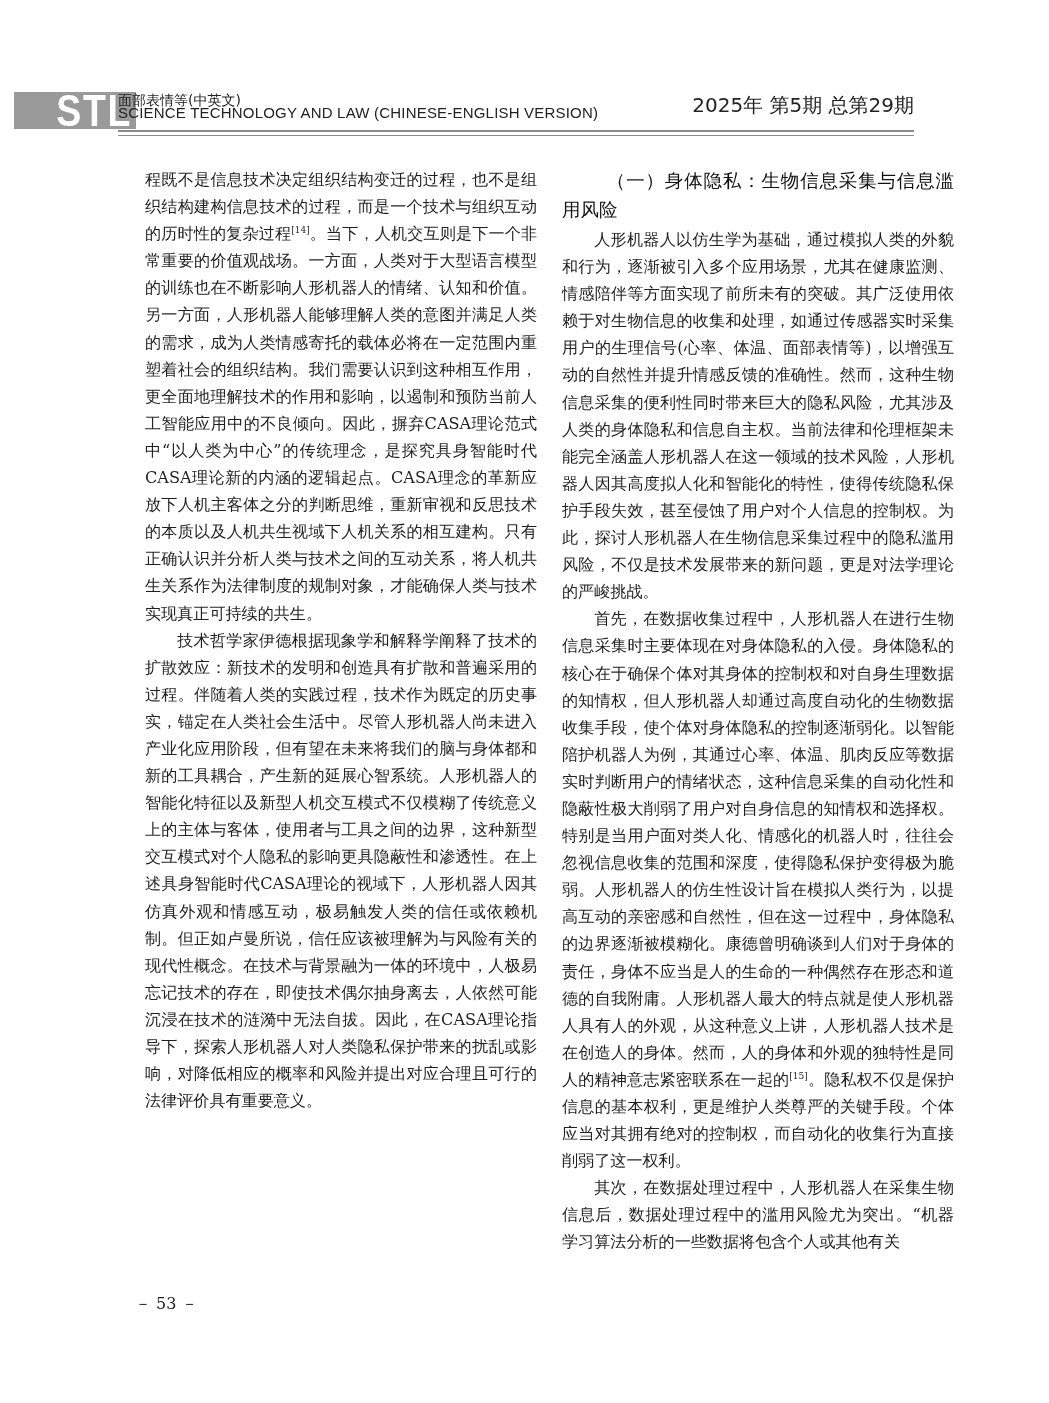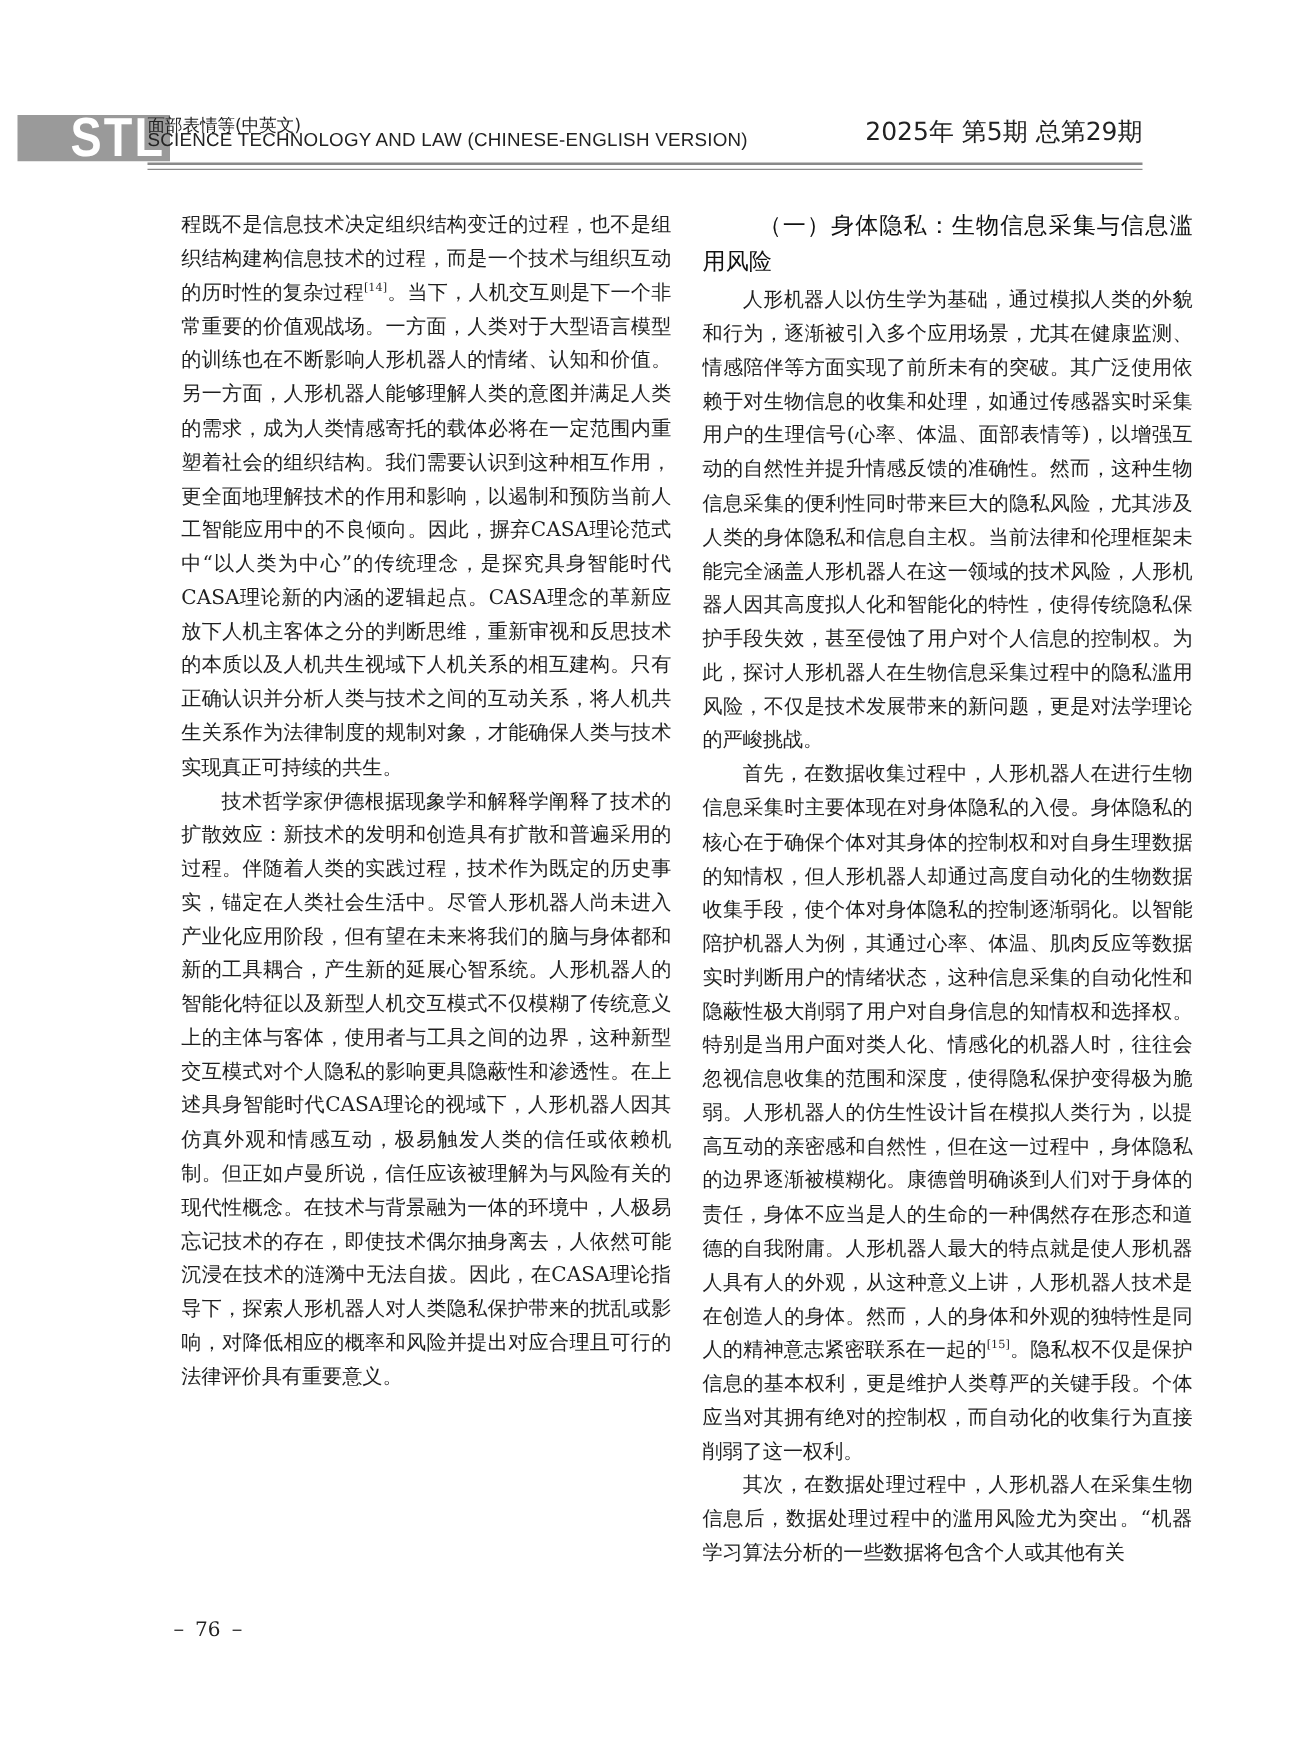--- a/index.html
+++ b/index.html
@@ -40,13 +40,13 @@
   <p class="indent">技术哲学家伊德根据现象学和解释学阐释了技术的扩散效应：新技术的发明和创造具有扩散和普遍采用的过程。伴随着人类的实践过程，技术作为既定的历史事实，锚定在人类社会生活中。尽管人形机器人尚未进入产业化应用阶段，但有望在未来将我们的脑与身体都和新的工具耦合，产生新的延展心智系统。人形机器人的智能化特征以及新型人机交互模式不仅模糊了传统意义上的主体与客体，使用者与工具之间的边界，这种新型交互模式对个人隐私的影响更具隐蔽性和渗透性。在上述具身智能时代CASA理论的视域下，人形机器人因其仿真外观和情感互动，极易触发人类的信任或依赖机制。但正如卢曼所说，信任应该被理解为与风险有关的现代性概念。在技术与背景融为一体的环境中，人极易忘记技术的存在，即使技术偶尔抽身离去，人依然可能沉浸在技术的涟漪中无法自拔。因此，在CASA理论指导下，探索人形机器人对人类隐私保护带来的扰乱或影响，对降低相应的概率和风险并提出对应合理且可行的法律评价具有重要意义。</p>
 </div>
 
 <div class="col right">
   <div class="h3"><span class="pad"></span><span>（一）身体隐私：生物信息采集与信息滥用风险</span></div>
   <p class="indent">人形机器人以仿生学为基础，通过模拟人类的外貌和行为，逐渐被引入多个应用场景，尤其在健康监测、情感陪伴等方面实现了前所未有的突破。其广泛使用依赖于对生物信息的收集和处理，如通过传感器实时采集用户的生理信号(心率、体温、面部表情等)，以增强互动的自然性并提升情感反馈的准确性。然而，这种生物信息采集的便利性同时带来巨大的隐私风险，尤其涉及人类的身体隐私和信息自主权。当前法律和伦理框架未能完全涵盖人形机器人在这一领域的技术风险，人形机器人因其高度拟人化和智能化的特性，使得传统隐私保护手段失效，甚至侵蚀了用户对个人信息的控制权。为此，探讨人形机器人在生物信息采集过程中的隐私滥用风险，不仅是技术发展带来的新问题，更是对法学理论的严峻挑战。</p>
   <p class="indent"><span>首先，在数据收集过程中，人形机器人在进行生物信息采集时主要体现在对身体隐私的入侵。身体隐私的核心在于确保个体对其身体的控制权和对自身生理数据的知情权，但人形机器人却通过高度自动化的生物数据收集手段，使个体对身体隐私的控制逐渐弱化。以智能陪护机器人为例，其通过心率、体温、肌肉反应等数据实时判断用户的情绪状态，这种信息采集的自动化性和隐蔽性极大削弱了用户对自身信息的知情权和选择权。特别是当用户面对类人化、情感化的机器人时，往往会忽视信息收集的范围和深度，使得隐私保护变得极为脆弱。人形机器人的仿生性设计旨在模拟人类行为，以提高互动的亲密感和自然性，但在这一过程中，身体隐私的边界逐渐被模糊化。康德曾明确谈到人们对于身体的责任，身体不应当是人的生命的一种偶然存在形态和道德的自我附庸。人形机器人最大的特点就是使人形机器人具有人的外观，从这种意义上讲，人形机器人技术是在创造人的身体。然而，人的身体和外观的独特性是同人的精神意志紧密联系在一起的</span><sup>[15]</sup><span>。隐私权不仅是保护信息的基本权利，更是维护人类尊严的关键手段。个体应当对其拥有绝对的控制权，而自动化的收集行为直接削弱了这一权利。</span></p>
   <p class="indent">其次，在数据处理过程中，人形机器人在采集生物信息后，数据处理过程中的滥用风险尤为突出。“机器学习算法分析的一些数据将包含个人或其他有关</p>
 </div>
 
-<div class="pageno">－ 76 －</div>
+<div class="pageno">－ 53 －</div>
 
 </body></html>

